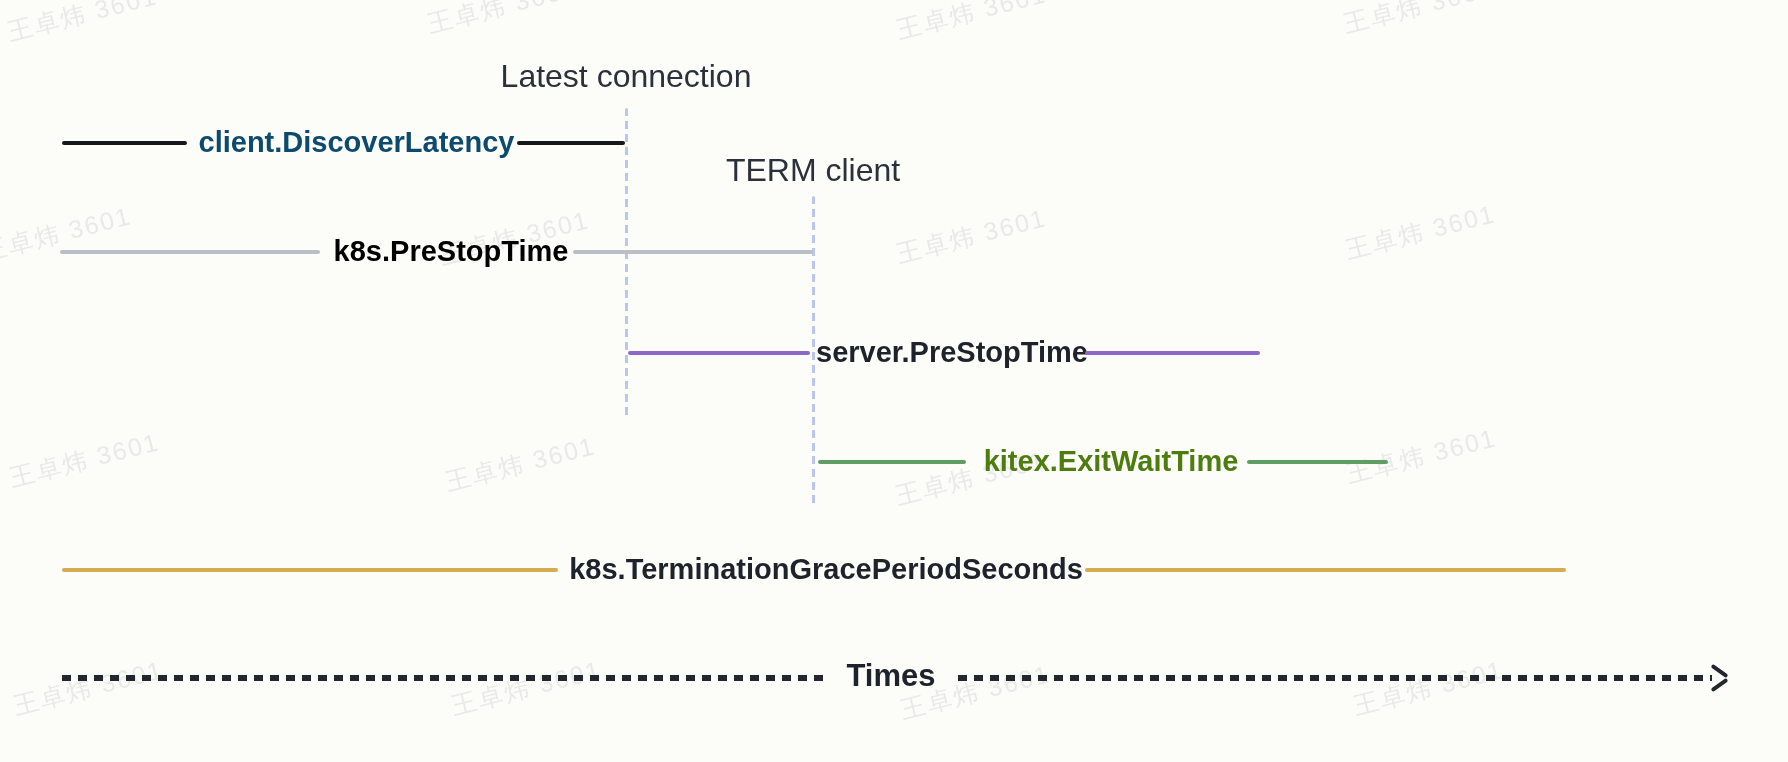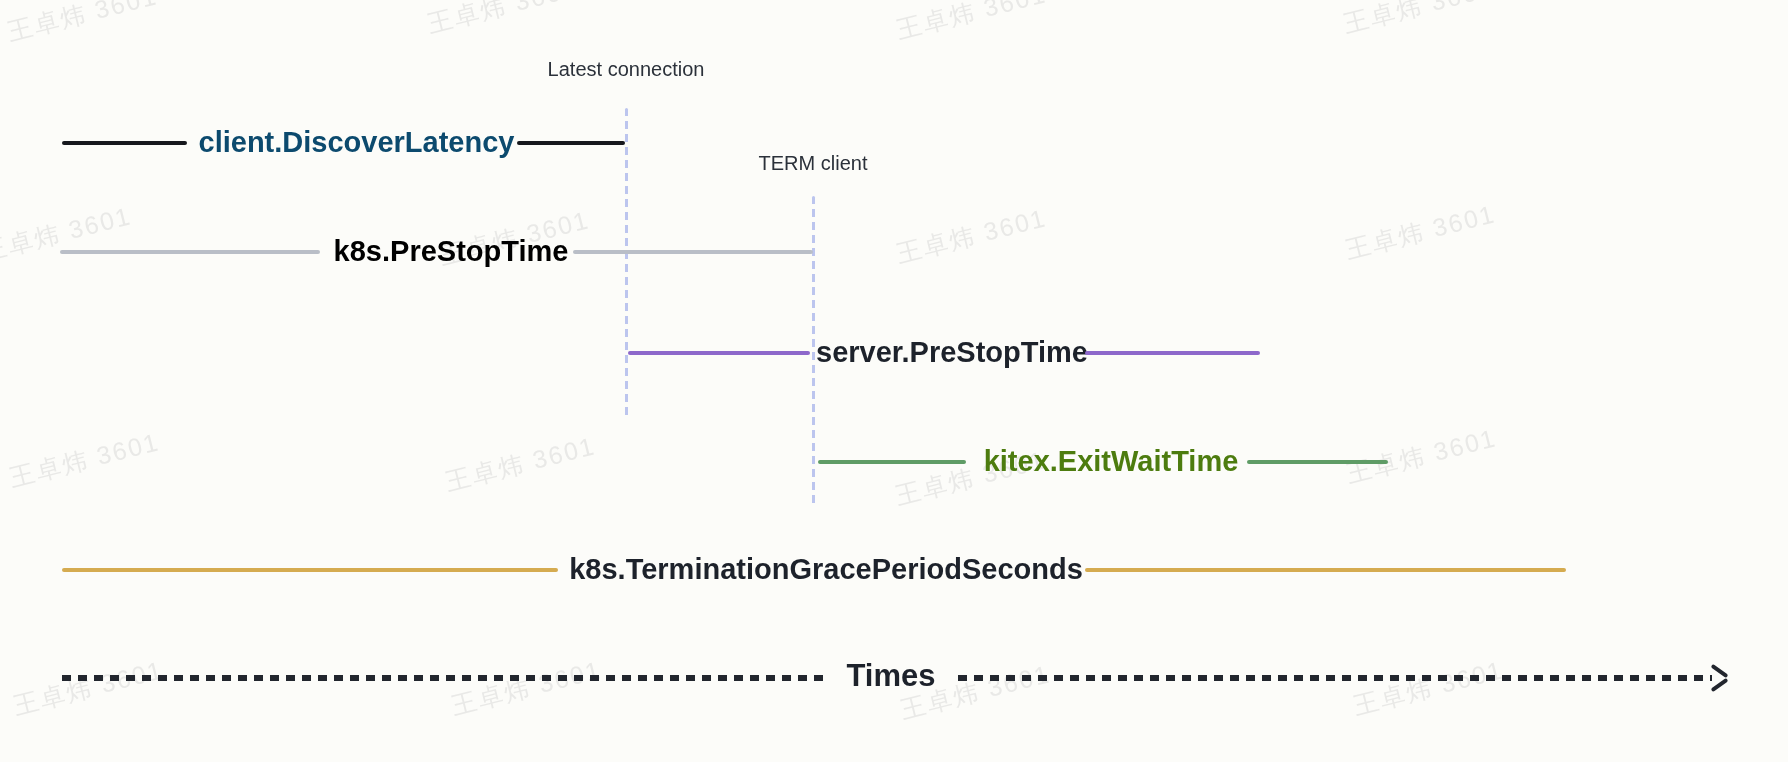--- a/index.html
+++ b/index.html
@@ -13,21 +13,21 @@
     letter-spacing:2px;
     white-space:nowrap;
     transform:rotate(-14deg);
     transform-origin:left center;
     user-select:none;
   }
 
   .marker-label{
     position:absolute;
     transform:translateX(-50%);
-    font-size:20px;
+    font-size:32px;
     color:#2b313a;
     white-space:nowrap;
   }
   .marker-line{
     position:absolute;
     width:3px;
     background:repeating-linear-gradient(to bottom,#bcc5ee 0 8px,transparent 8px 13px);
     border-radius:2px;
   }
 

